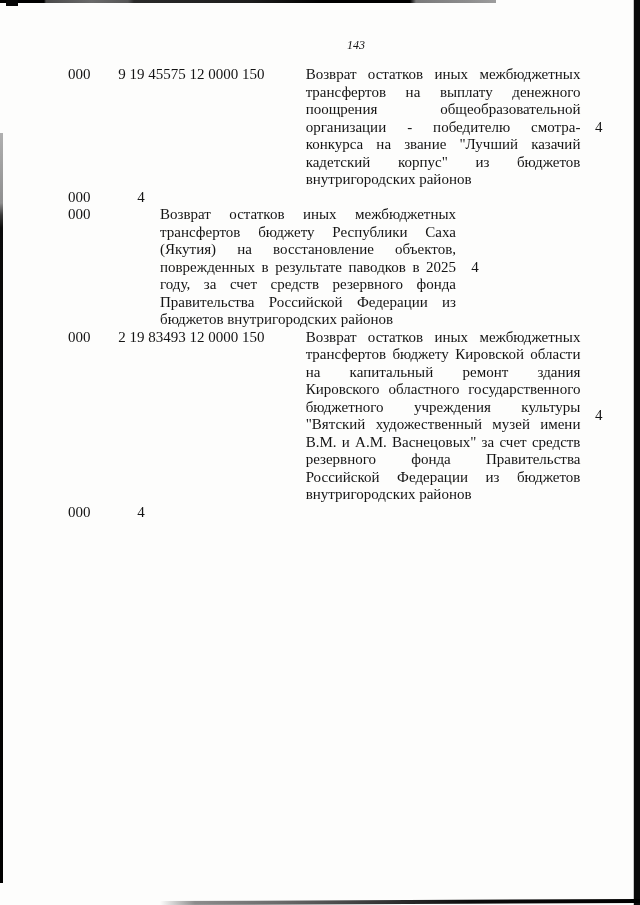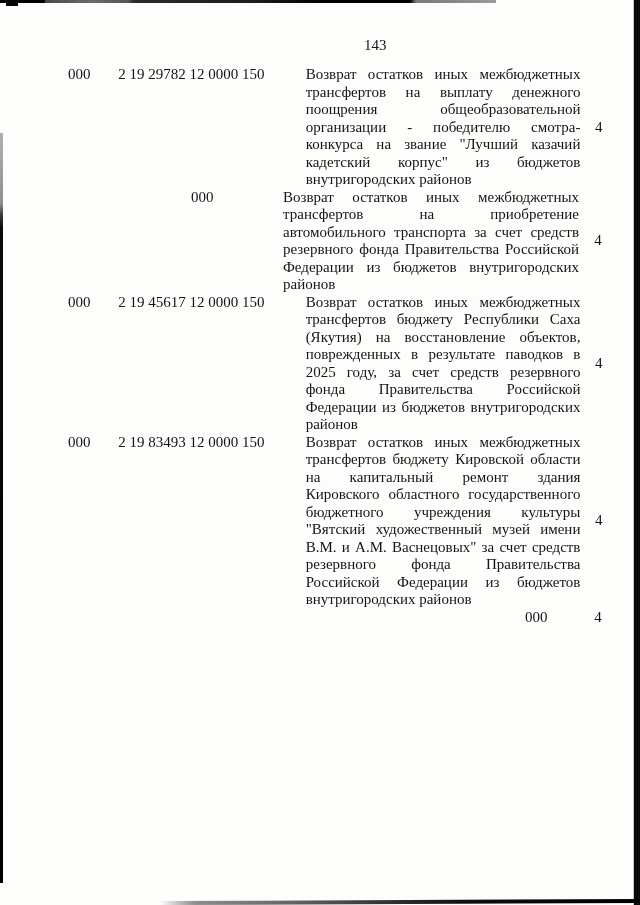--- a/index.html
+++ b/index.html
@@ -37,28 +37,28 @@
   .edge-bottom {
     position: absolute; bottom: 1px; left: 160px; right: 0; height: 4px;
     transform: rotate(-0.25deg);
     background: linear-gradient(90deg,
       rgba(120,120,120,0) 0, #8c8c8c 35px, #6a6a6a 120px,
       #3a3a3a 210px, #0d0d0d 310px, #000 100%);
   }
 
   
   .page-number {
-    position: absolute; top: 37px; left: 364px;
-    font-size: 15px; line-height: 16px;
+    position: absolute; top: 37px; left: 347px;
+    font-size: 12px; line-height: 16px; font-style: italic;
   }
 
   .codes-table {
     position: absolute; top: 66px; left: 68px; width: 540px;
   }
-  .t-row { display: flex; align-items: stretch; justify-content: flex-end; }
+  .t-row { display: flex; align-items: stretch; }
   .cell { font-size: 15px; line-height: 17.5px; }
   .cell-admin { width: 54px; }
   .cell-code  { width: 161px; white-space: nowrap; }
   .cell-desc  { width: 296px; text-align: justify; text-align-last: left; margin-left: 38px; }
   .cell-note  {
     width: 29px; display: flex; align-items: center;
     justify-content: center; padding-left: 9px;
   }
 </style>
 </head>
@@ -71,34 +71,32 @@
   <div class="edge-right"></div>
   <div class="edge-left"></div>
   <div class="edge-bottom"></div>
 
   <div class="page-number">143</div>
 
   <div class="codes-table">
 
     <div class="t-row">
       <div class="cell cell-admin">000</div>
-      <div class="cell cell-code">2 19 29782 12 0000 150</div>
+      <div class="cell cell-code">9 19 45575 12 0000 150</div>
       <div class="cell cell-desc">Возврат остатков иных межбюджетных трансфертов на выплату денежного поощрения общеобразовательной организации - победителю смотра-конкурса на звание "Лучший казачий кадетский корпус" из бюджетов внутригородских районов</div>
       <div class="cell cell-note">4</div>
     </div>
 
     <div class="t-row">
       <div class="cell cell-admin">000</div>
-      <div class="cell cell-desc">Возврат остатков иных межбюджетных трансфертов на приобретение автомобильного транспорта за счет средств резервного фонда Правительства Российской Федерации из бюджетов внутригородских районов</div>
       <div class="cell cell-note">4</div>
     </div>
 
     <div class="t-row">
       <div class="cell cell-admin">000</div>
-      <div class="cell cell-code">2 19 45617 12 0000 150</div>
       <div class="cell cell-desc">Возврат остатков иных межбюджетных трансфертов бюджету Республики Саха (Якутия) на восстановление объектов, поврежденных в результате паводков в 2025 году, за счет средств резервного фонда Правительства Российской Федерации из бюджетов внутригородских районов</div>
       <div class="cell cell-note">4</div>
     </div>
 
     <div class="t-row">
       <div class="cell cell-admin">000</div>
       <div class="cell cell-code">2 19 83493 12 0000 150</div>
       <div class="cell cell-desc">Возврат остатков иных межбюджетных трансфертов бюджету Кировской области на капитальный ремонт здания Кировского областного государственного бюджетного учреждения культуры "Вятский художественный музей имени В.М.&nbsp;и&nbsp;А.М.&nbsp;Васнецовых" за счет средств резервного фонда Правительства Российской Федерации из бюджетов внутригородских районов</div>
       <div class="cell cell-note">4</div>
     </div>

